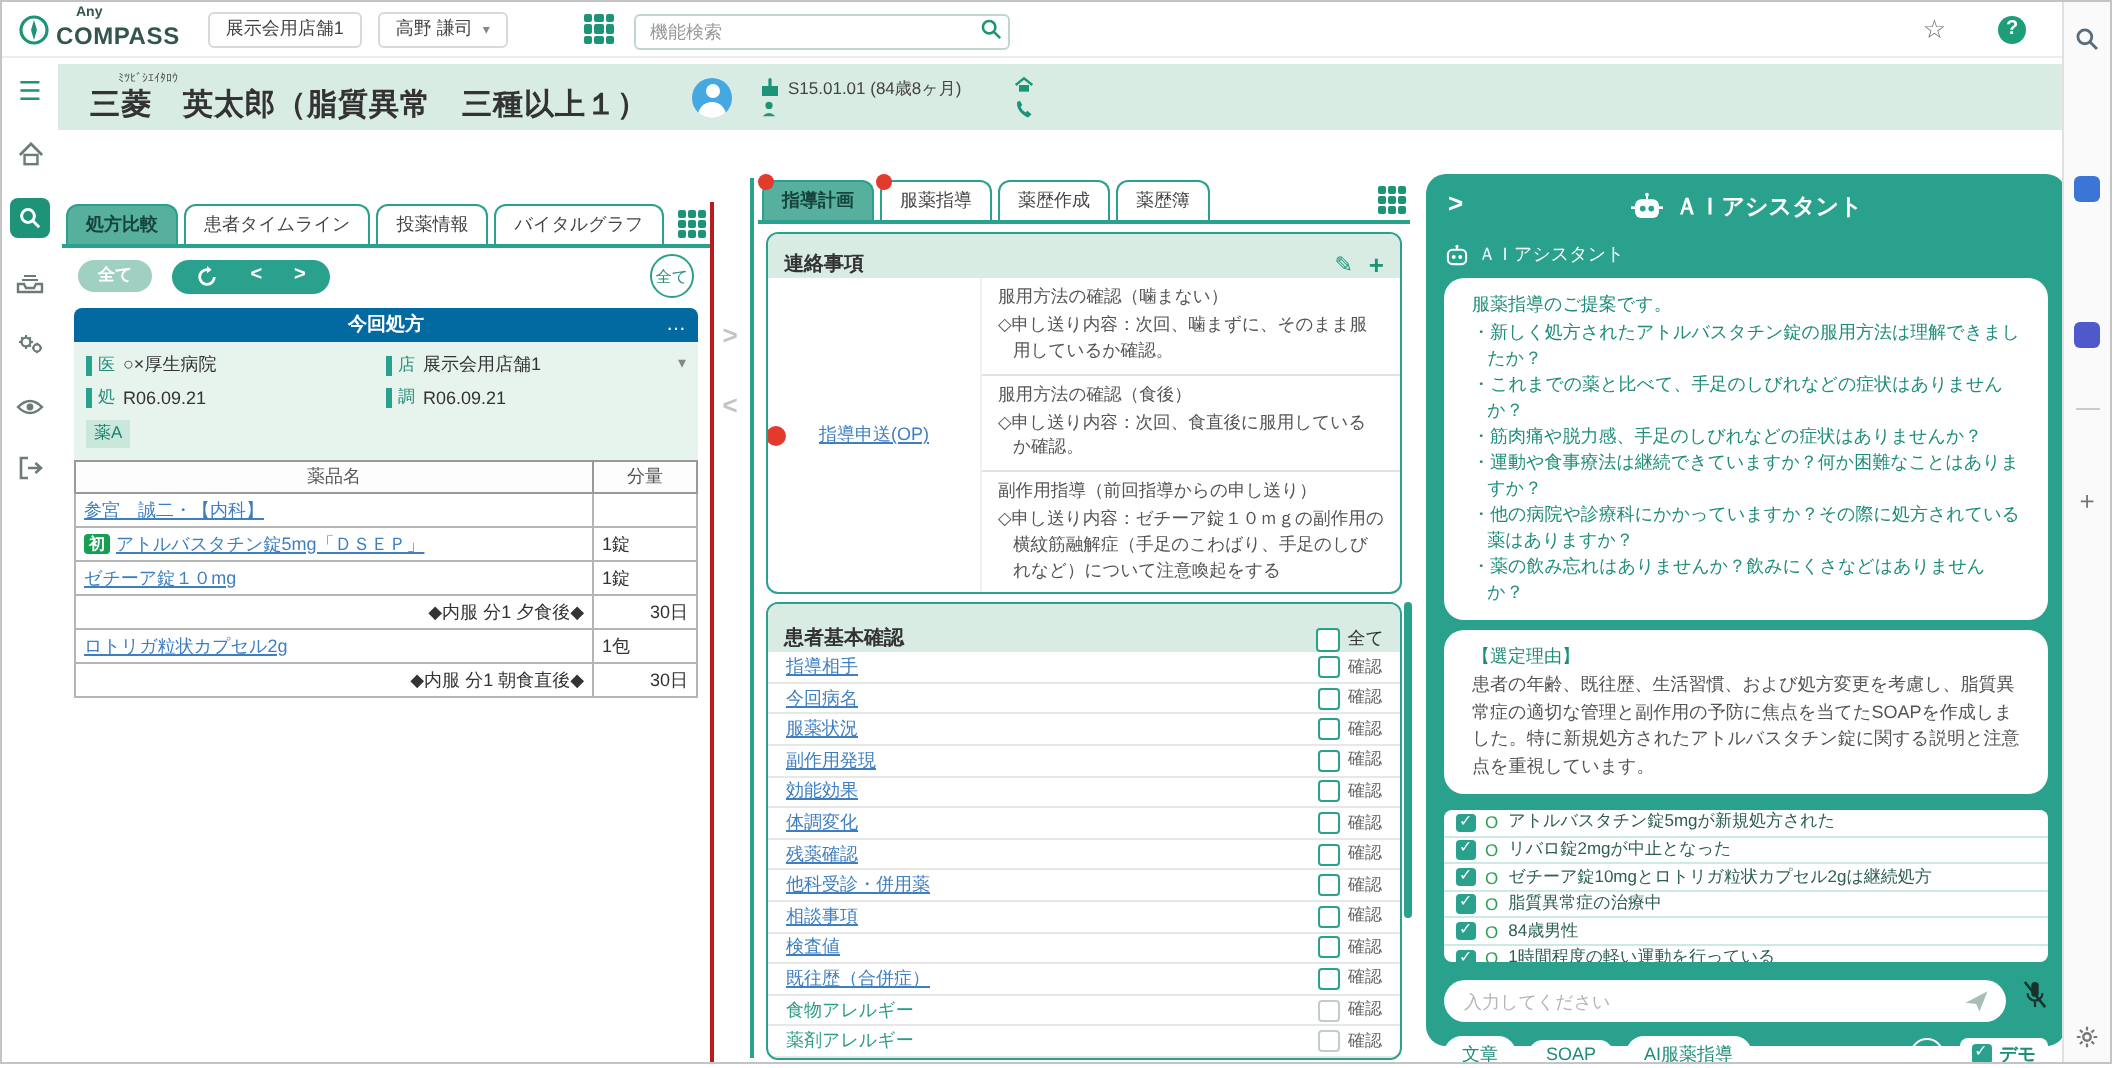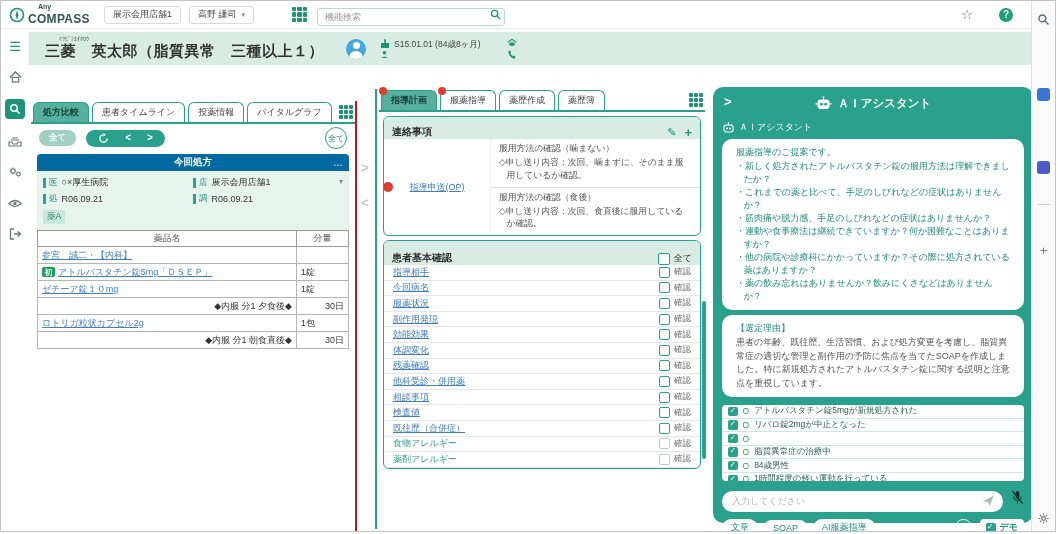--- a/index.html
+++ b/index.html
@@ -418,20 +418,24 @@
         </div>
         <div class="entries">
           <div class="entry">
             <div class="entry-title">服用方法の確認（噛まない）</div>
             <div class="entry-body">◇申し送り内容：次回、噛まずに、そのまま服用しているか確認。</div>
           </div>
           <div class="entry">
             <div class="entry-title">服用方法の確認（食後）</div>
             <div class="entry-body">◇申し送り内容：次回、食直後に服用しているか確認。</div>
           </div>
+          <div class="entry">
+            <div class="entry-title">副作用指導（前回指導からの申し送り）</div>
+            <div class="entry-body">◇申し送り内容：ゼチーア錠１０ｍｇの副作用の横紋筋融解症（手足のこわばり、手足のしびれなど）について注意喚起をする</div>
+          </div>
         </div>
       </div>
     </div>
 
     <div class="mid-box">
       <div class="box-header check-hdr">
         <span class="box-title">患者基本確認</span>
         <span class="hdr-check">
           <span class="cbx"></span>
           <span class="hdr-check-label">全て</span>
@@ -576,20 +580,21 @@
           <span class="fact-text">アトルバスタチン錠5mgが新規処方された</span>
         </div>
       <div class="fact-row">
           <span class="fact-cb"></span>
           <span class="fact-marker">O</span>
           <span class="fact-text">リバロ錠2mgが中止となった</span>
         </div>
       <div class="fact-row">
           <span class="fact-cb"></span>
           <span class="fact-marker">O</span>
+          <span class="fact-text">ゼチーア錠10mgとロトリガ粒状カプセル2gは継続処方</span>
         </div>
       <div class="fact-row">
           <span class="fact-cb"></span>
           <span class="fact-marker">O</span>
           <span class="fact-text">脂質異常症の治療中</span>
         </div>
       <div class="fact-row">
           <span class="fact-cb"></span>
           <span class="fact-marker">O</span>
           <span class="fact-text">84歳男性</span>

